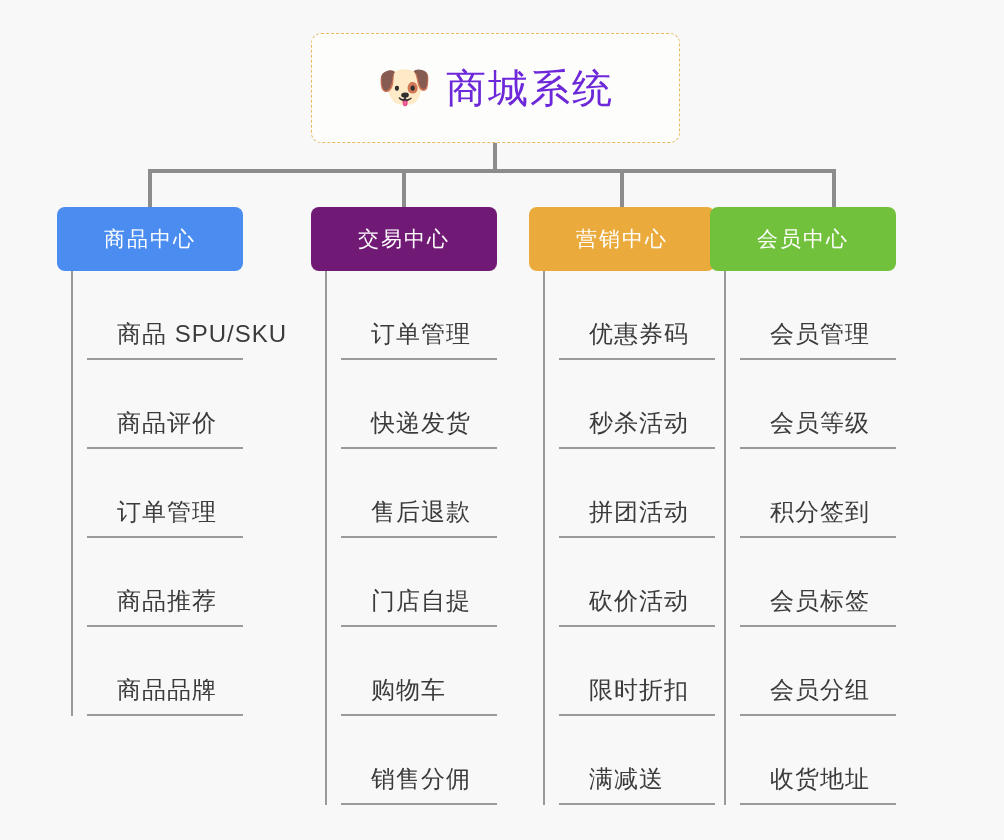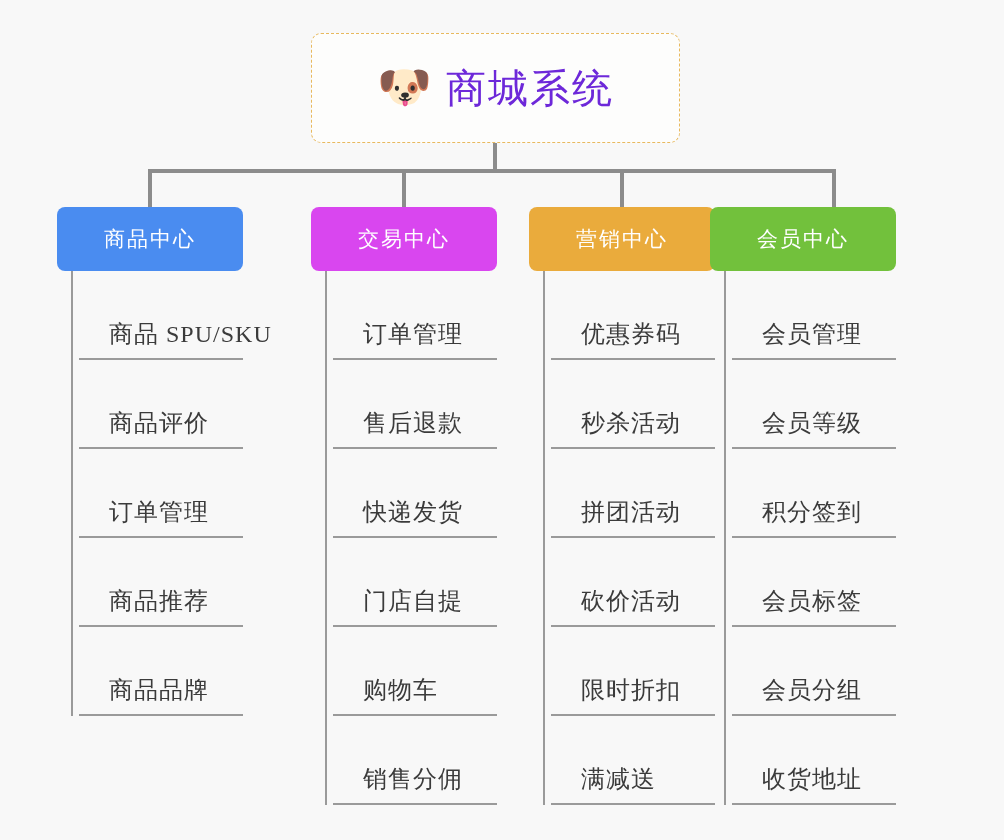--- a/index.html
+++ b/index.html
@@ -87,22 +87,21 @@
     justify-content: center;
     color: #ffffff;
     font-size: 21px;
     letter-spacing: 2px;
   }
 
   
   .leaf-tree {
     position: relative;
     margin-left: 14px;
-    padding-left: 8px;
-    font-family: Liberation Serif, serif;
+    padding-left: 16px;
   }
   .trunk {
     position: absolute;
     left: 0;
     top: 0;
     bottom: 0;
     width: 2px;
     background: #9a9a9a;
   }
   .leaf {
@@ -159,31 +158,31 @@
           </div>
           <div class="leaf">
             <span class="leaf-label">商品推荐</span>
           </div>
           <div class="leaf">
             <span class="leaf-label">商品品牌</span>
           </div>
         </div>
       </div>
       <div class="column" style="left: 311px; width: 186px;">
-        <div class="cat-box" style="background: #d946ef;">交易中心</div>
+        <div class="cat-box" style="background: #701a75;">交易中心</div>
         <div class="leaf-tree">
           <div class="trunk"></div>
           <div class="leaf">
             <span class="leaf-label">订单管理</span>
           </div>
           <div class="leaf">
+            <span class="leaf-label">快递发货</span>
+          </div>
+          <div class="leaf">
             <span class="leaf-label">售后退款</span>
-          </div>
-          <div class="leaf">
-            <span class="leaf-label">快递发货</span>
           </div>
           <div class="leaf">
             <span class="leaf-label">门店自提</span>
           </div>
           <div class="leaf">
             <span class="leaf-label">购物车</span>
           </div>
           <div class="leaf">
             <span class="leaf-label">销售分佣</span>
           </div>

